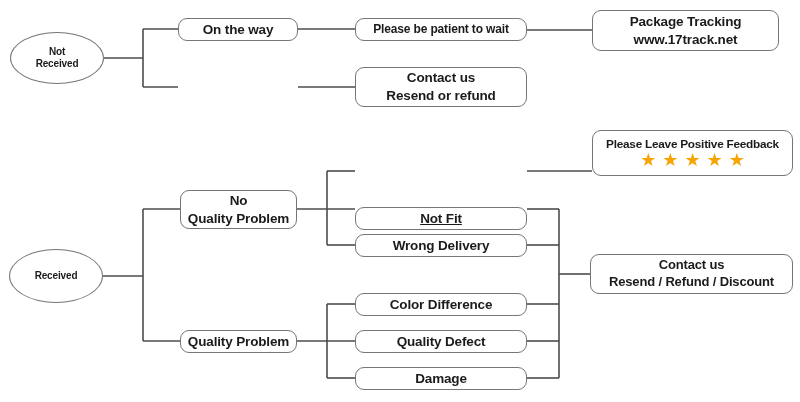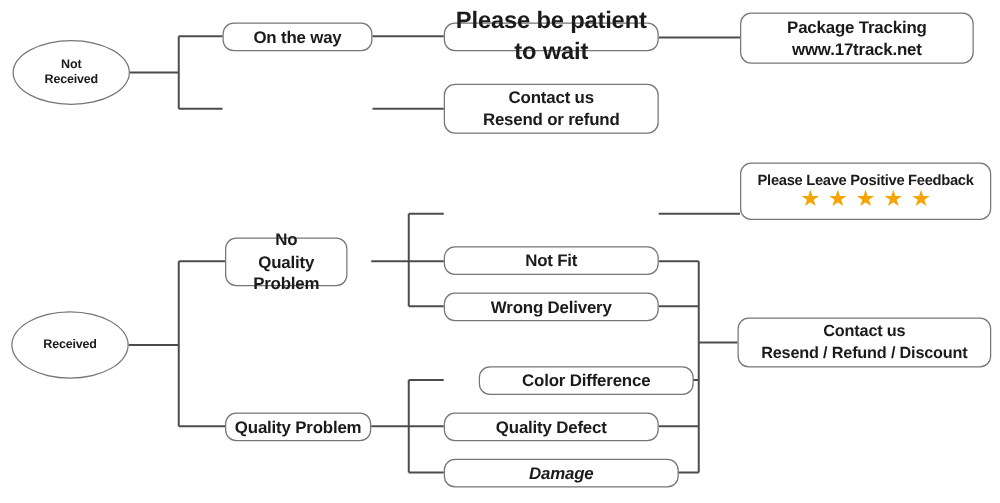--- a/index.html
+++ b/index.html
@@ -25,32 +25,32 @@
     text-align:center;color:var(--text);
     font-weight:700;letter-spacing:-0.15px;
     white-space:pre-line;line-height:1.3;
   }
   .rect{border-radius:9px;font-size:13.5px;}
   .ellipse{border-radius:50%;font-size:10px;line-height:1.25;}
   
   .not-received   {left:10px; top:32px; width:94px; height:52px;}
   .on-the-way     {left:178px;top:18px; width:120px;height:23px;}
   .return-or-lost {left:178px;top:76px; width:120px;height:23px;}
-  .be-patient     {left:355px;top:18px; width:172px;height:23px;font-size:19px;}
+  .be-patient     {left:355px;top:18px; width:172px;height:23px;font-size:12px;}
   .package-tracking{left:592px;top:10px;width:187px;height:41px;text-align:center;}
   .contact-top    {left:355px;top:67px; width:172px;height:40px;}
   .received       {left:9px;  top:249px;width:94px; height:54px;}
-  .no-quality     {left:180px;top:190px;width:98px;height:39px;}
+  .no-quality     {left:180px;top:190px;width:117px;height:39px;}
   .quality        {left:180px;top:330px;width:117px;height:23px;}
   .satisfy        {left:355px;top:160px;width:172px;height:23px;}
-  .not-fit        {left:355px;top:197px;width:172px;height:23px;}
+  .not-fit        {left:355px;top:207px;width:172px;height:23px;text-decoration:underline;}
   .wrong-delivery {left:355px;top:234px;width:172px;height:23px;}
-  .color-difference{left:355px;top:293px;width:172px;height:23px;margin-left:28px;}
+  .color-difference{left:355px;top:293px;width:172px;height:23px;}
   .quality-defect {left:355px;top:330px;width:172px;height:23px;}
-  .damage         {left:355px;top:367px;width:188px;height:23px;font-style:italic;}
+  .damage         {left:355px;top:367px;width:172px;height:23px;}
   .feedback       {left:592px;top:130px;width:201px;height:46px;flex-direction:column;padding:2px 0 1px;}
   .contact-bottom {left:590px;top:254px;width:203px;height:40px;font-size:13px;}
   .fb-title{font-size:11.8px;white-space:nowrap;line-height:1.2;letter-spacing:-0.25px;}
   .star-row{
     color:var(--star);font-size:18px;line-height:1.05;
     letter-spacing:6px;padding-left:6px;white-space:nowrap;
     font-family:"DejaVu Sans",sans-serif;
   }
 </style>
 </head>

